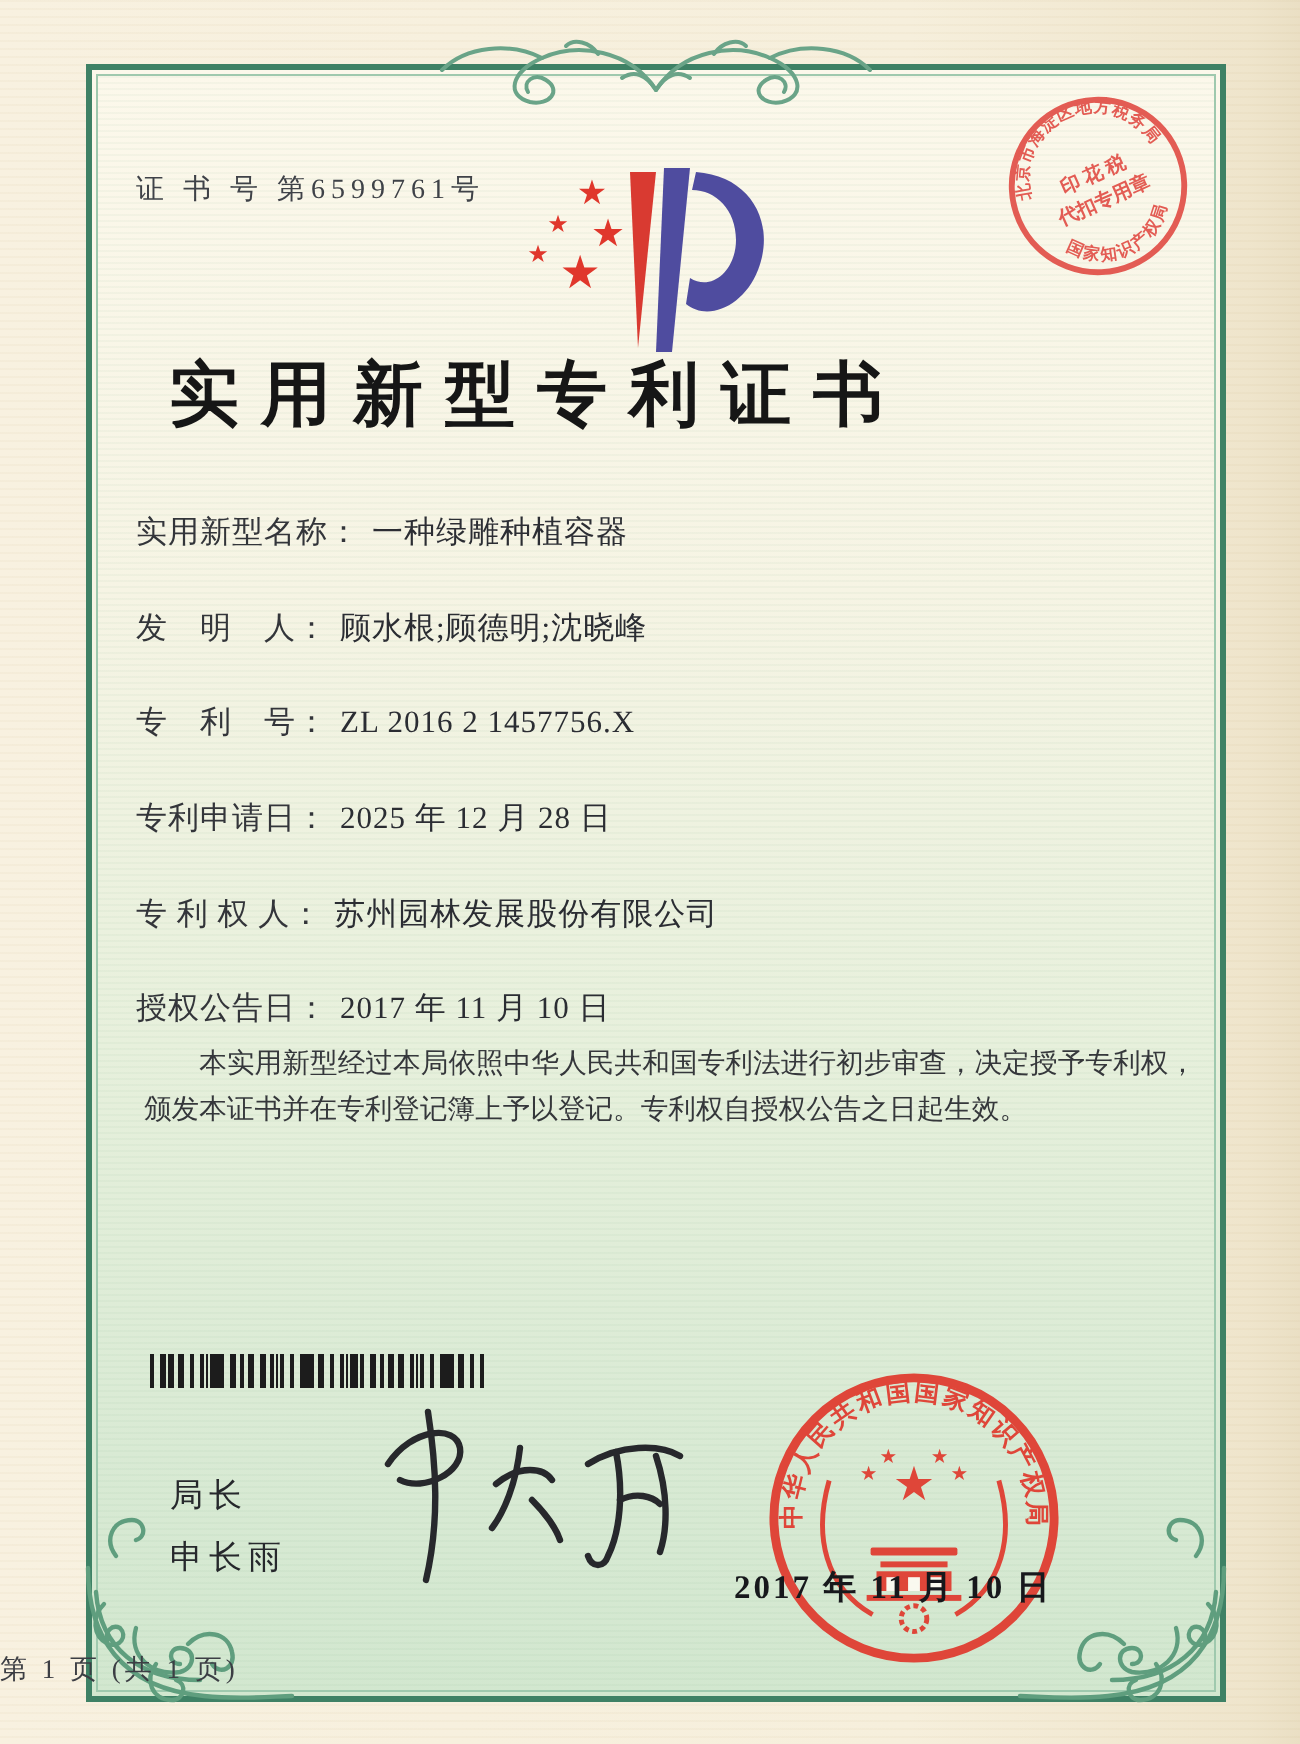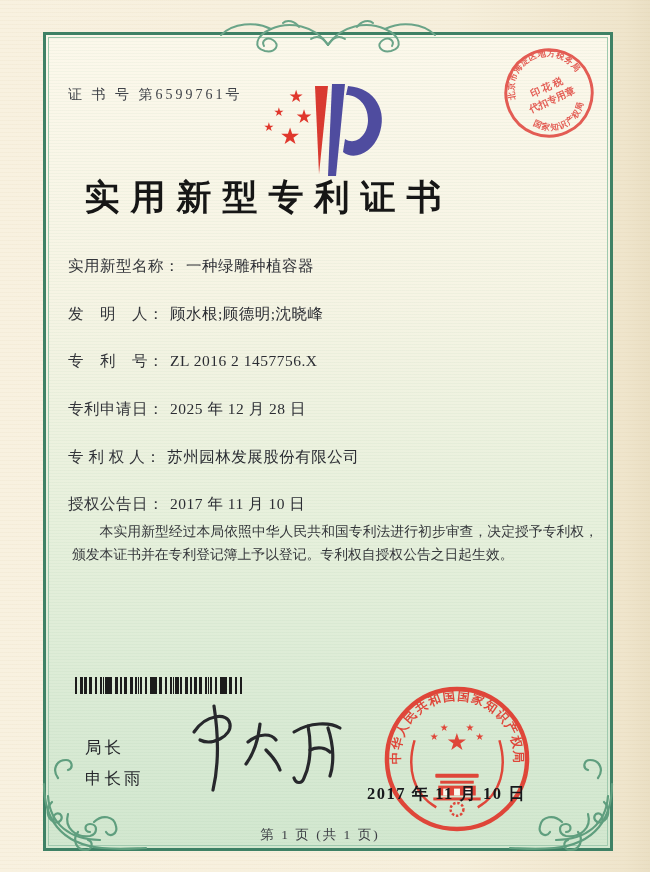--- a/index.html
+++ b/index.html
@@ -40,21 +40,21 @@
   .barcode{left:75px;top:677px;width:168px;height:17px;
     background:
       repeating-linear-gradient(90deg,#1c1c1c 0 2px,transparent 2px 5px),
       repeating-linear-gradient(90deg,#1c1c1c 0 1px,transparent 1px 7px),
       repeating-linear-gradient(90deg,transparent 0 9px,#1c1c1c 9px 12px,transparent 12px 23px);}
   .director{left:85px;top:732px;font-size:16.5px;color:#26282c;line-height:31px;letter-spacing:3px;}
   .signature{left:172px;top:698px;}
   .seal{left:383px;top:685px;opacity:.93;}
   .issue-date{left:367px;top:783px;font-size:16.5px;color:#17181c;letter-spacing:1.5px;
     font-weight:bold;z-index:5;}
-  .page-footer{left:0;top:826px;width:640px;text-align:center;font-size:13.5px;
+  .page-footer{left:0;top:826px;width:640px;text-align:left;font-size:13.5px;
     color:#3c3e44;letter-spacing:2px;}
   .tax-stamp{left:500px;top:44px;transform:rotate(-24deg);opacity:.9;}
 </style>
 </head>
 <body>
 
 <div class="paper-texture"></div>
 
 <div class="frame-outer">
   <div class="frame-inner"></div>

